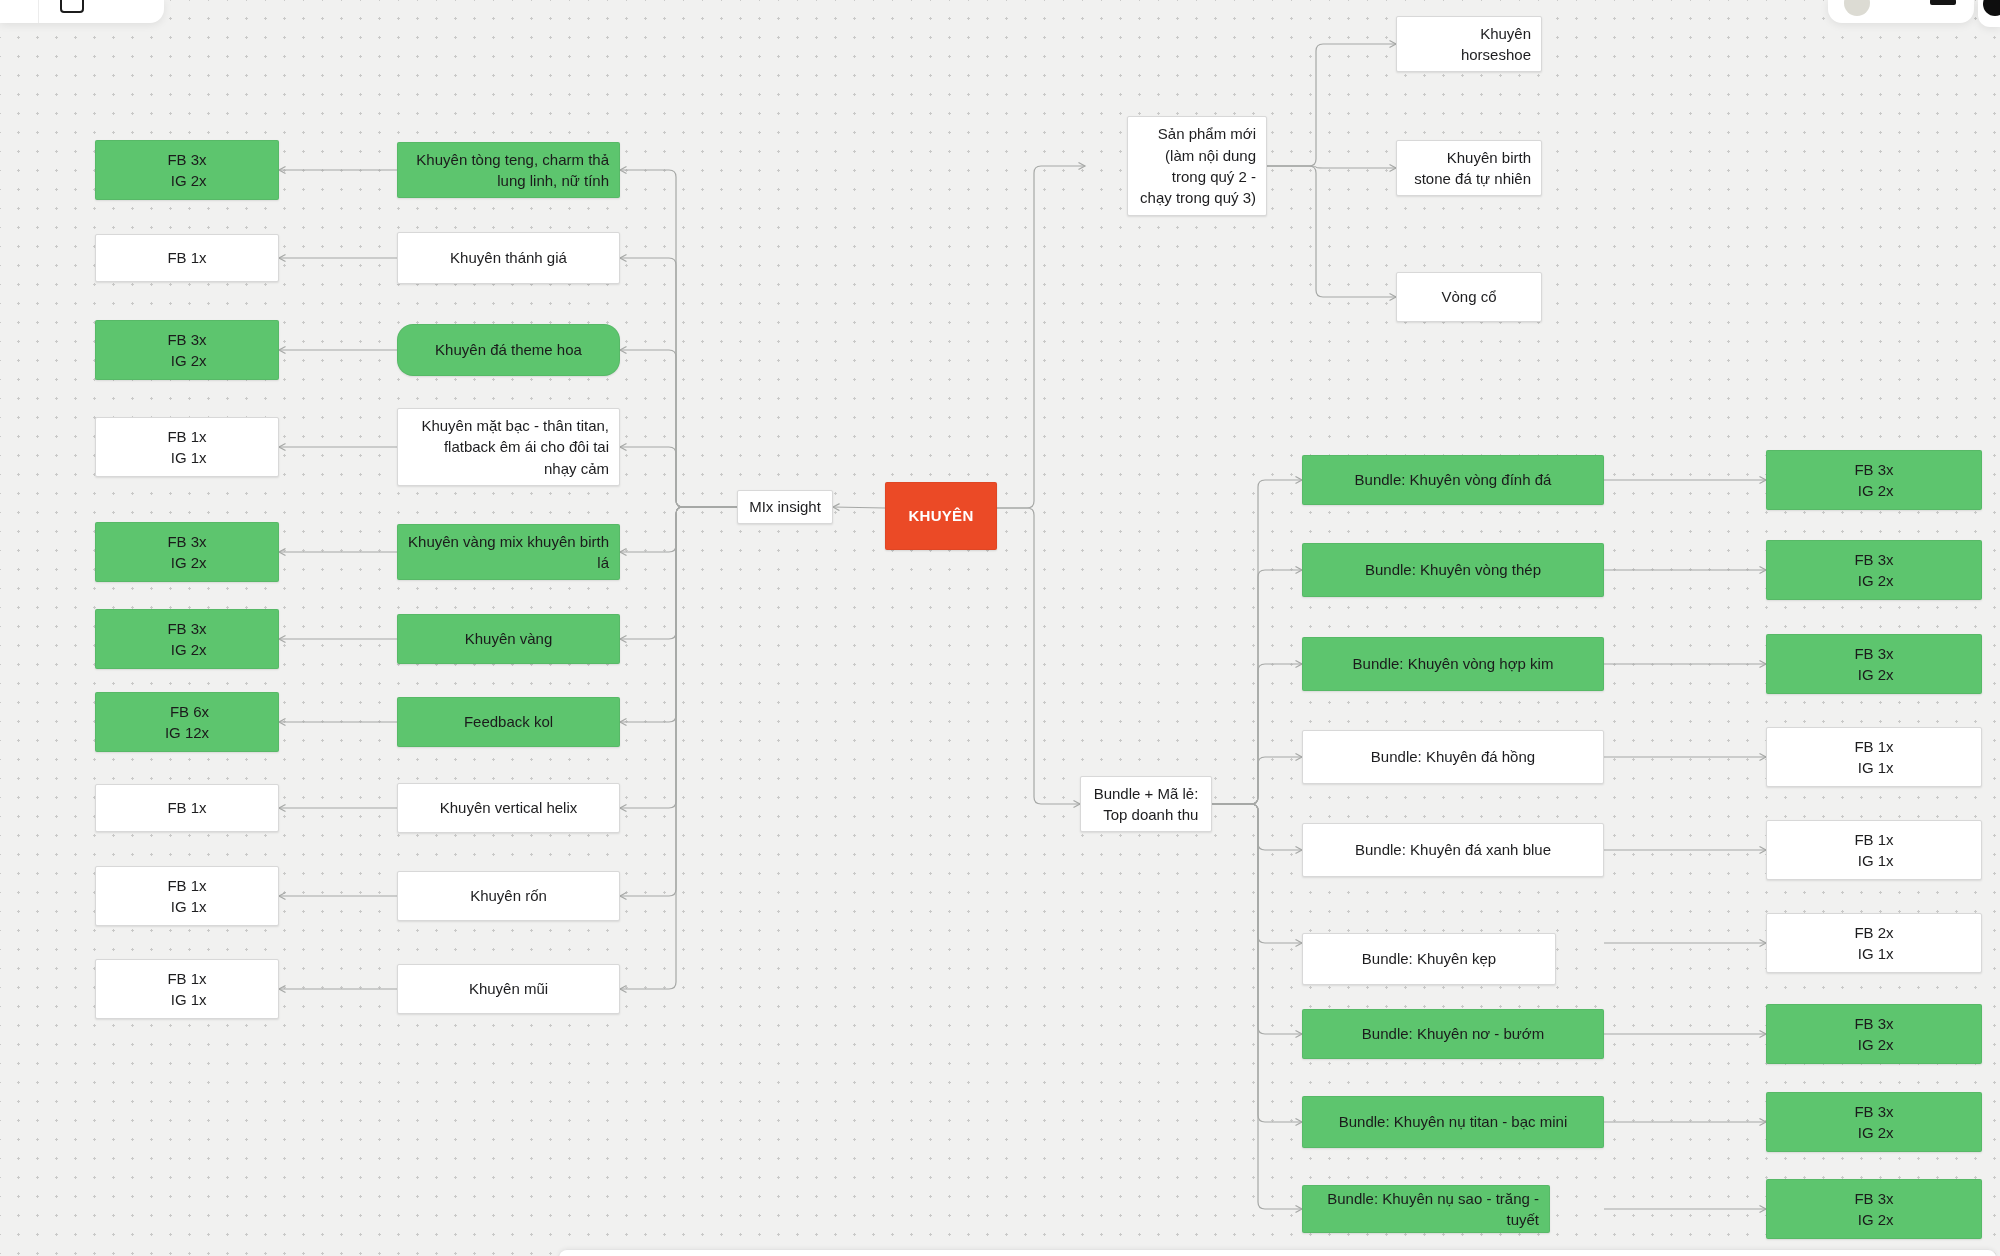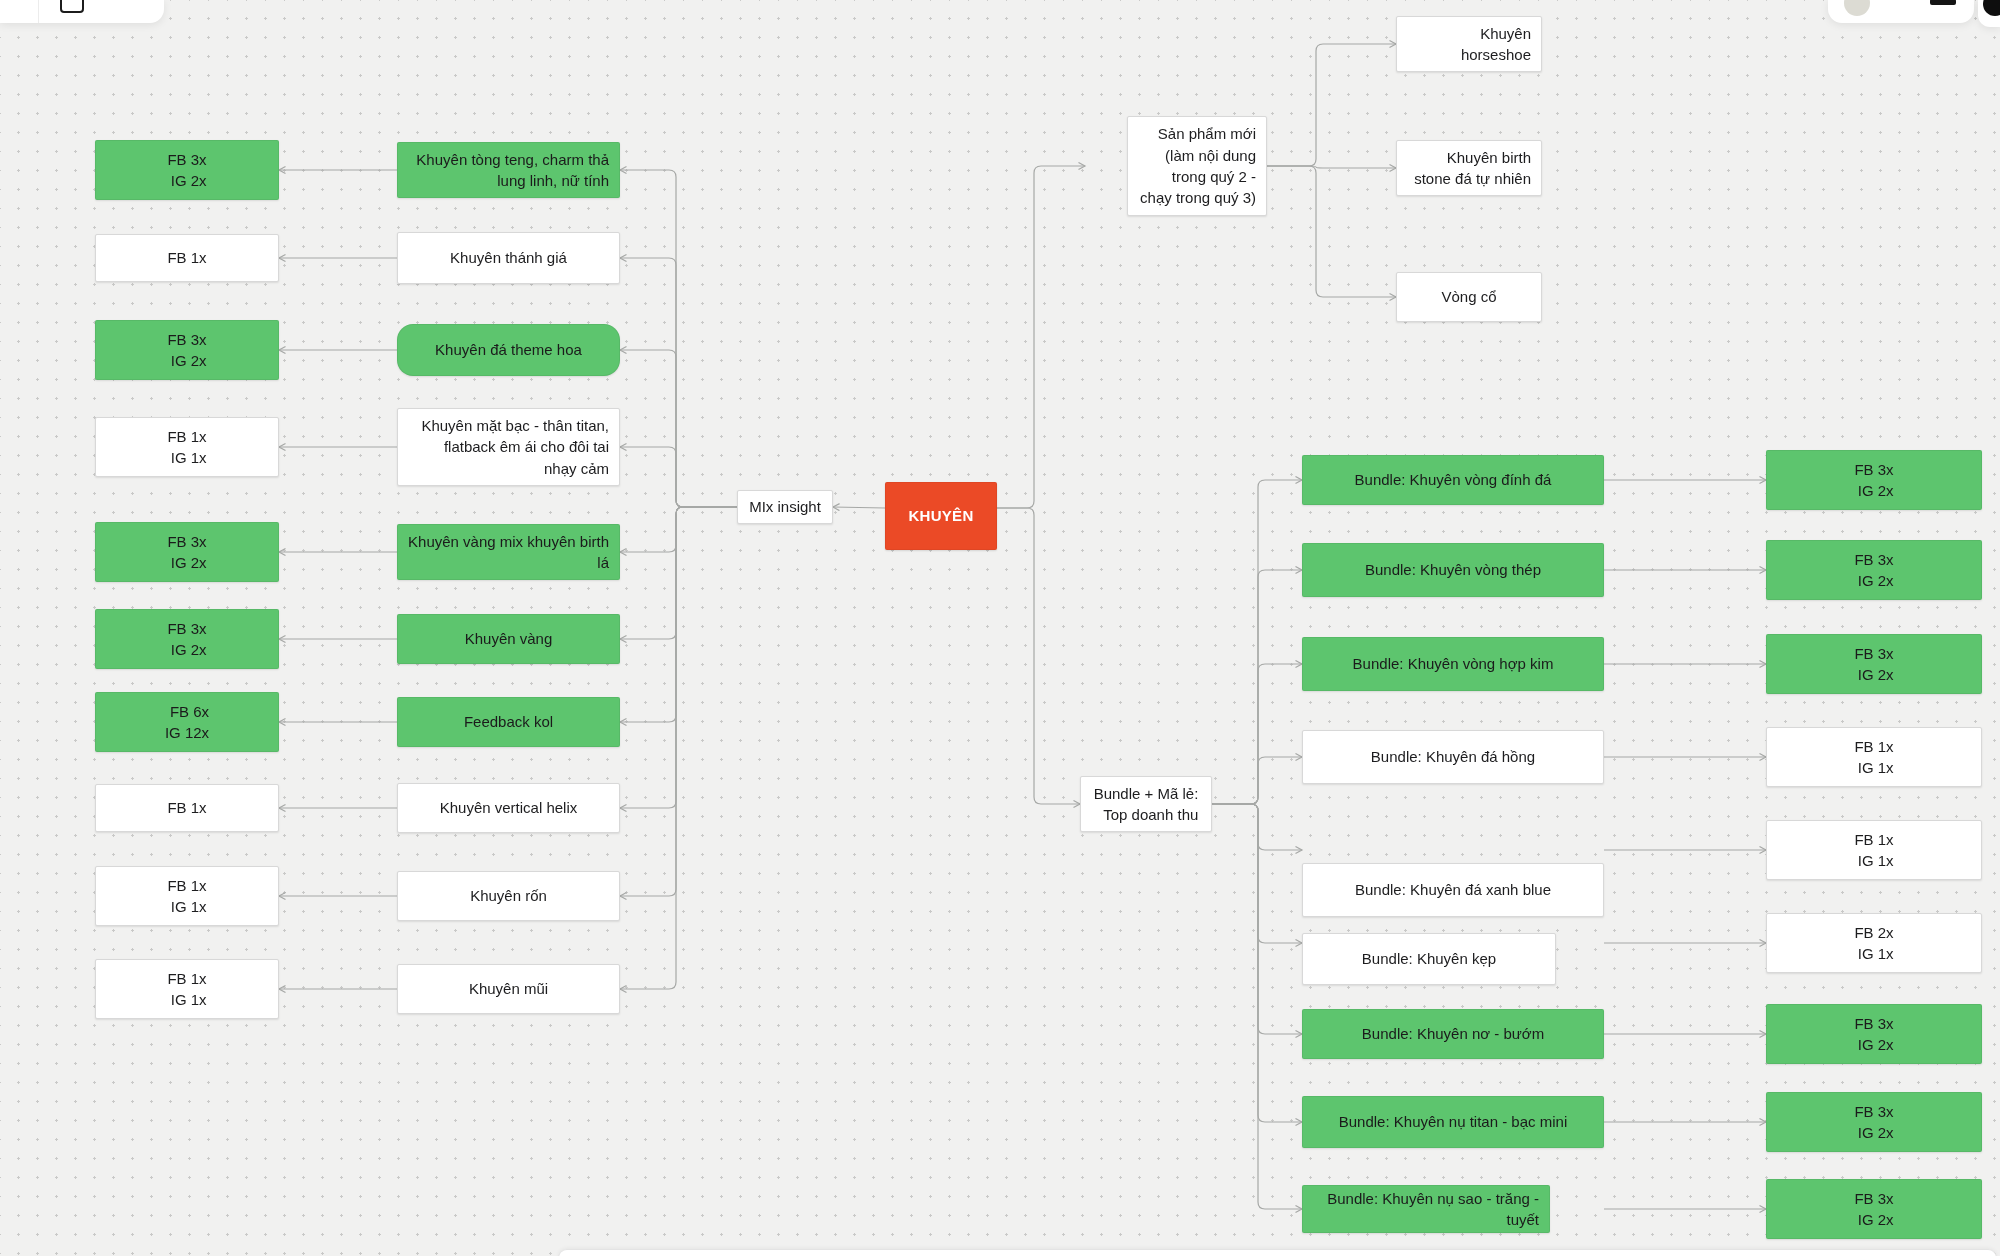--- a/index.html
+++ b/index.html
@@ -157,21 +157,21 @@
       <div class="node white" style="left: 1085px; top: 116px; width: 140px; height: 100px; margin-left: 42px;">Sản phẩm mới (làm nội dung trong quý 2 - chạy trong quý 3)</div>
       <div class="node white" style="left: 1396px; top: 16px; width: 146px; height: 56px;">Khuyên horseshoe</div>
       <div class="node white" style="left: 1396px; top: 140px; width: 146px; height: 56px;">Khuyên birth stone đá tự nhiên</div>
       <div class="node white" style="left: 1396px; top: 272px; width: 146px; height: 50px;">Vòng cổ</div>
       <div class="node white" style="left: 1080px; top: 776px; width: 132px; height: 56px;">Bundle + Mã lẻ:
 Top doanh thu</div>
       <div class="node green" style="left: 1302px; top: 455px; width: 302px; height: 50px;">Bundle: Khuyên vòng đính đá</div>
       <div class="node green" style="left: 1302px; top: 543px; width: 302px; height: 54px;">Bundle: Khuyên vòng thép</div>
       <div class="node green" style="left: 1302px; top: 637px; width: 302px; height: 54px;">Bundle: Khuyên vòng hợp kim</div>
       <div class="node white" style="left: 1302px; top: 730px; width: 302px; height: 54px;">Bundle: Khuyên đá hồng</div>
-      <div class="node white" style="left: 1302px; top: 823px; width: 302px; height: 54px; margin-top: 40px;">Bundle: Khuyên đá xanh blue</div>
+      <div class="node white" style="left: 1302px; top: 823px; width: 302px; height: 54px;">Bundle: Khuyên đá xanh blue</div>
       <div class="node white" style="left: 1302px; top: 917px; width: 254px; height: 52px; margin-top: 16px;">Bundle: Khuyên kẹp</div>
       <div class="node green" style="left: 1302px; top: 1009px; width: 302px; height: 50px;">Bundle: Khuyên nơ - bướm</div>
       <div class="node green" style="left: 1302px; top: 1096px; width: 302px; height: 52px;">Bundle: Khuyên nụ titan - bạc mini</div>
       <div class="node green" style="left: 1302px; top: 1185px; width: 248px; height: 48px;">Bundle: Khuyên nụ sao - trăng - tuyết</div>
       <div class="node green" style="left: 1766px; top: 450px; width: 216px; height: 60px;">FB 3x
 IG 2x</div>
       <div class="node green" style="left: 1766px; top: 540px; width: 216px; height: 60px;">FB 3x
 IG 2x</div>
       <div class="node green" style="left: 1766px; top: 634px; width: 216px; height: 60px;">FB 3x
 IG 2x</div>

